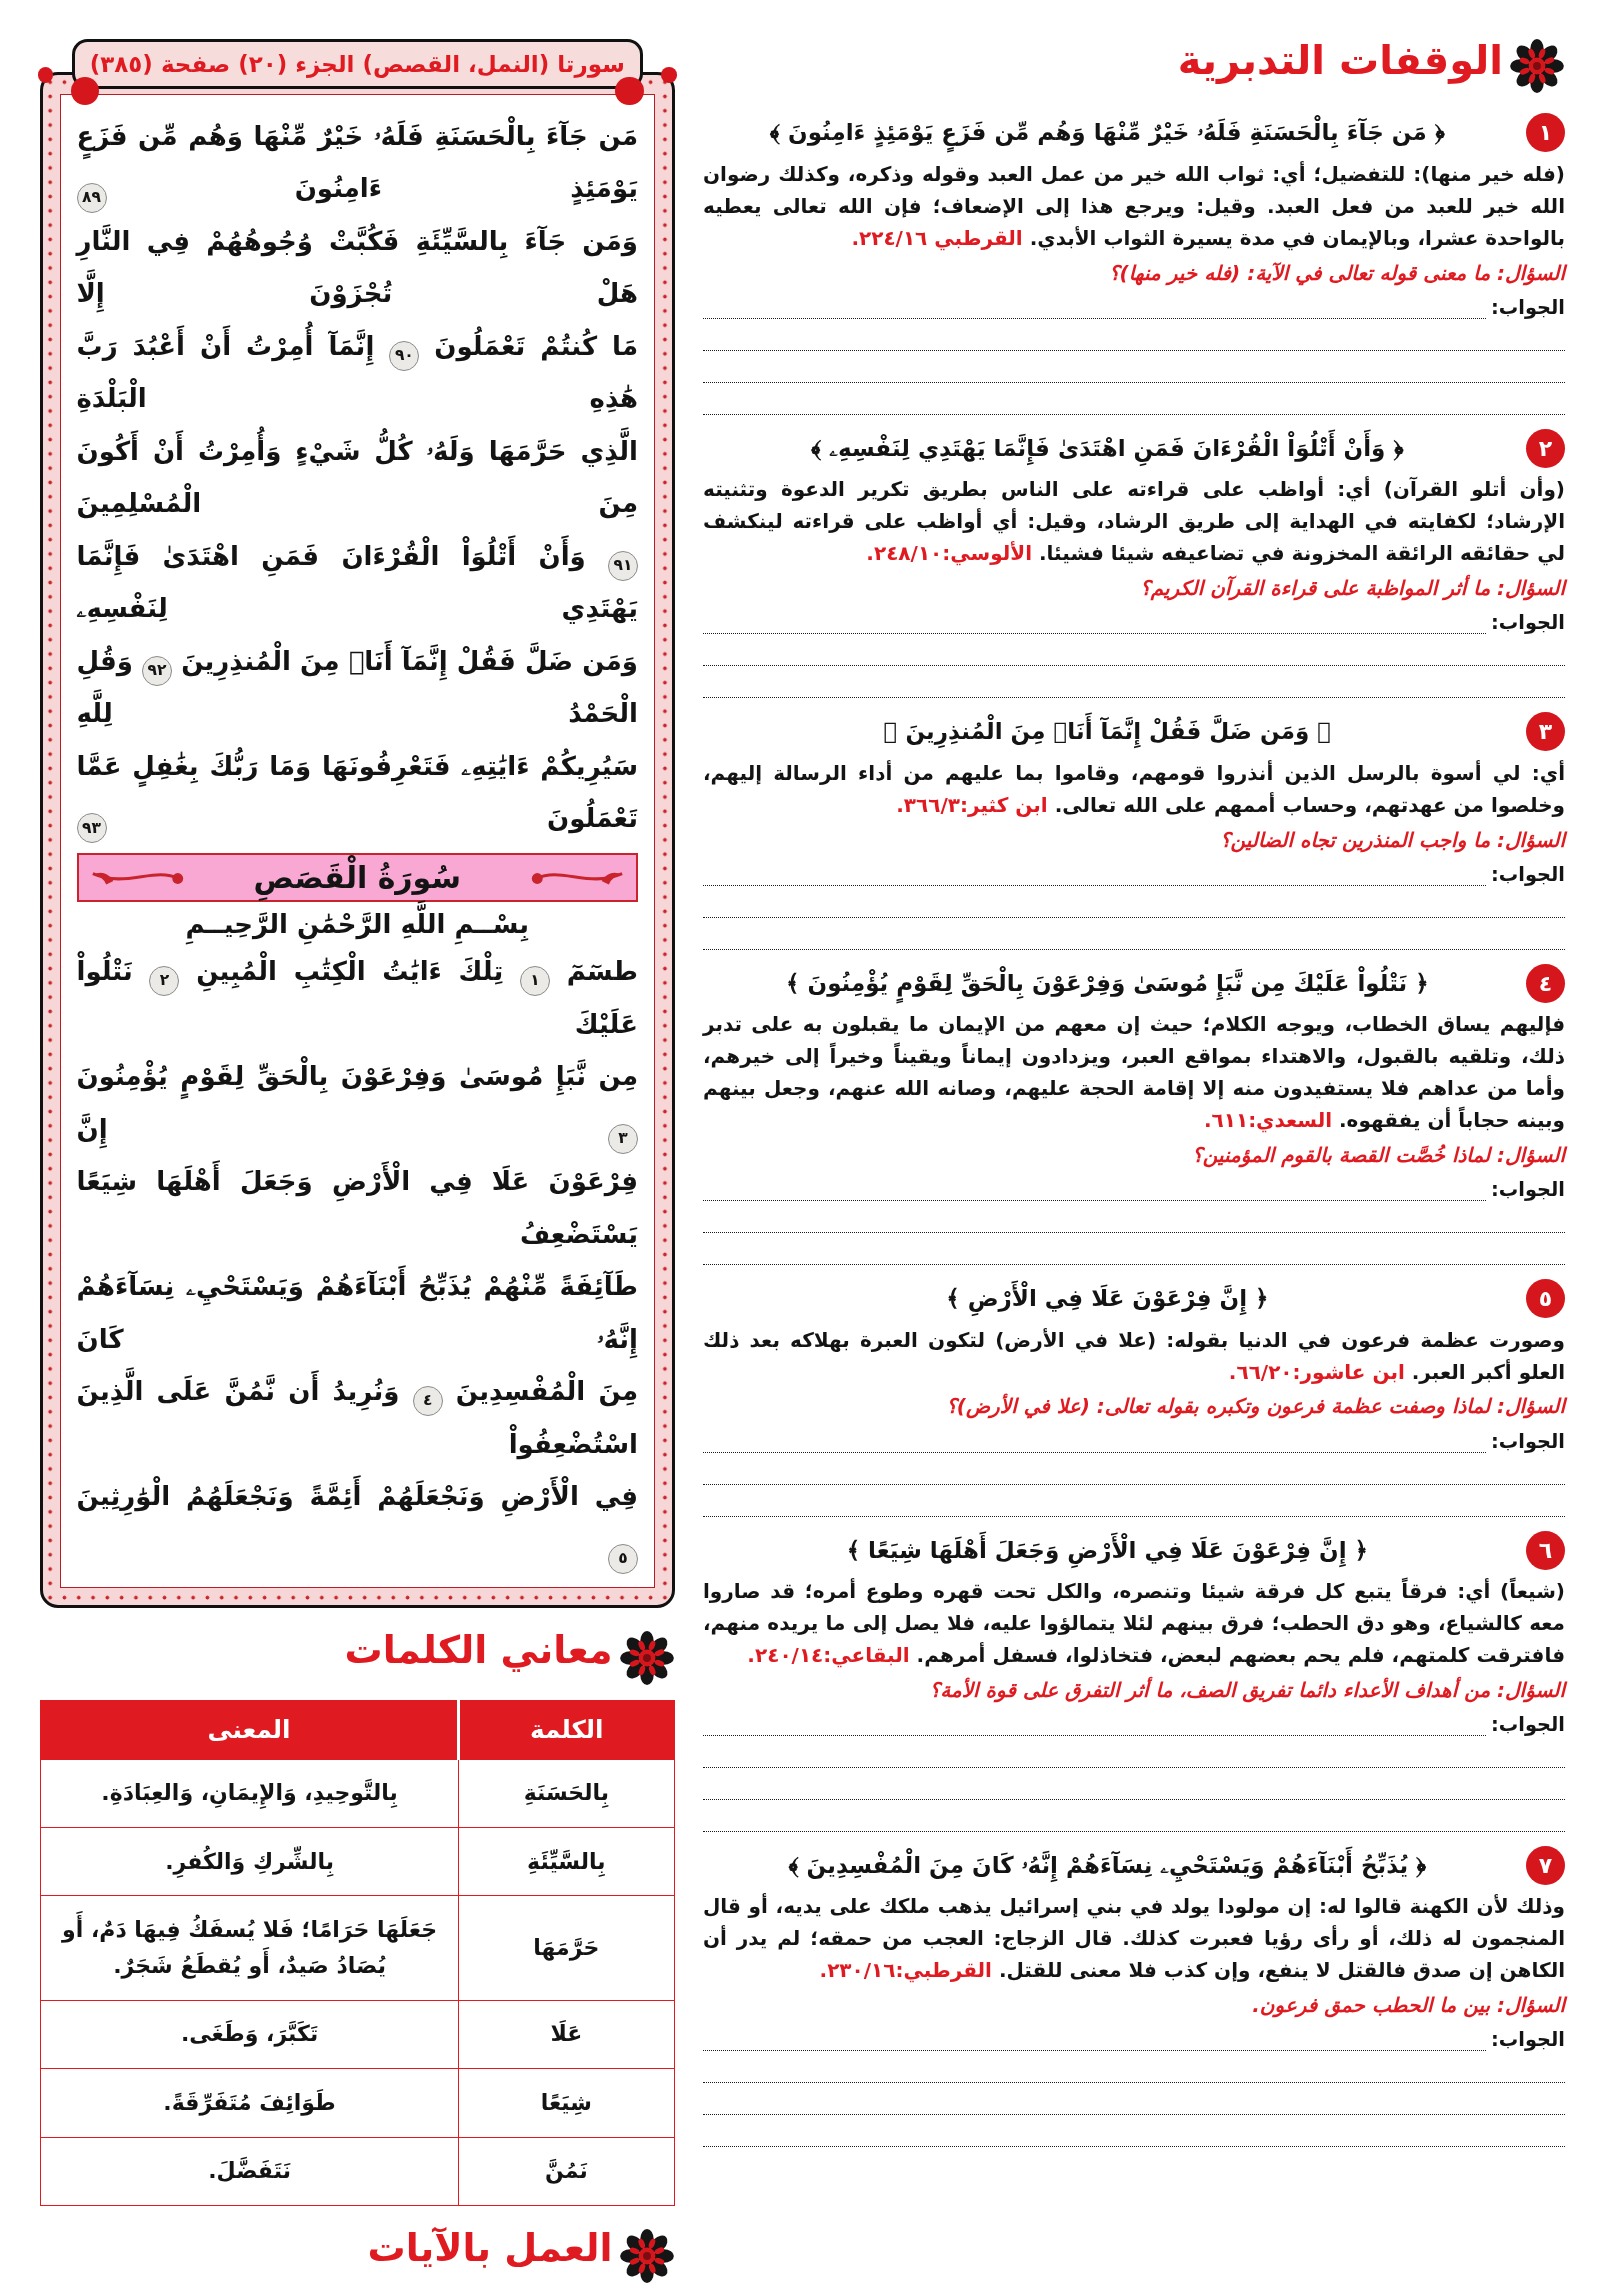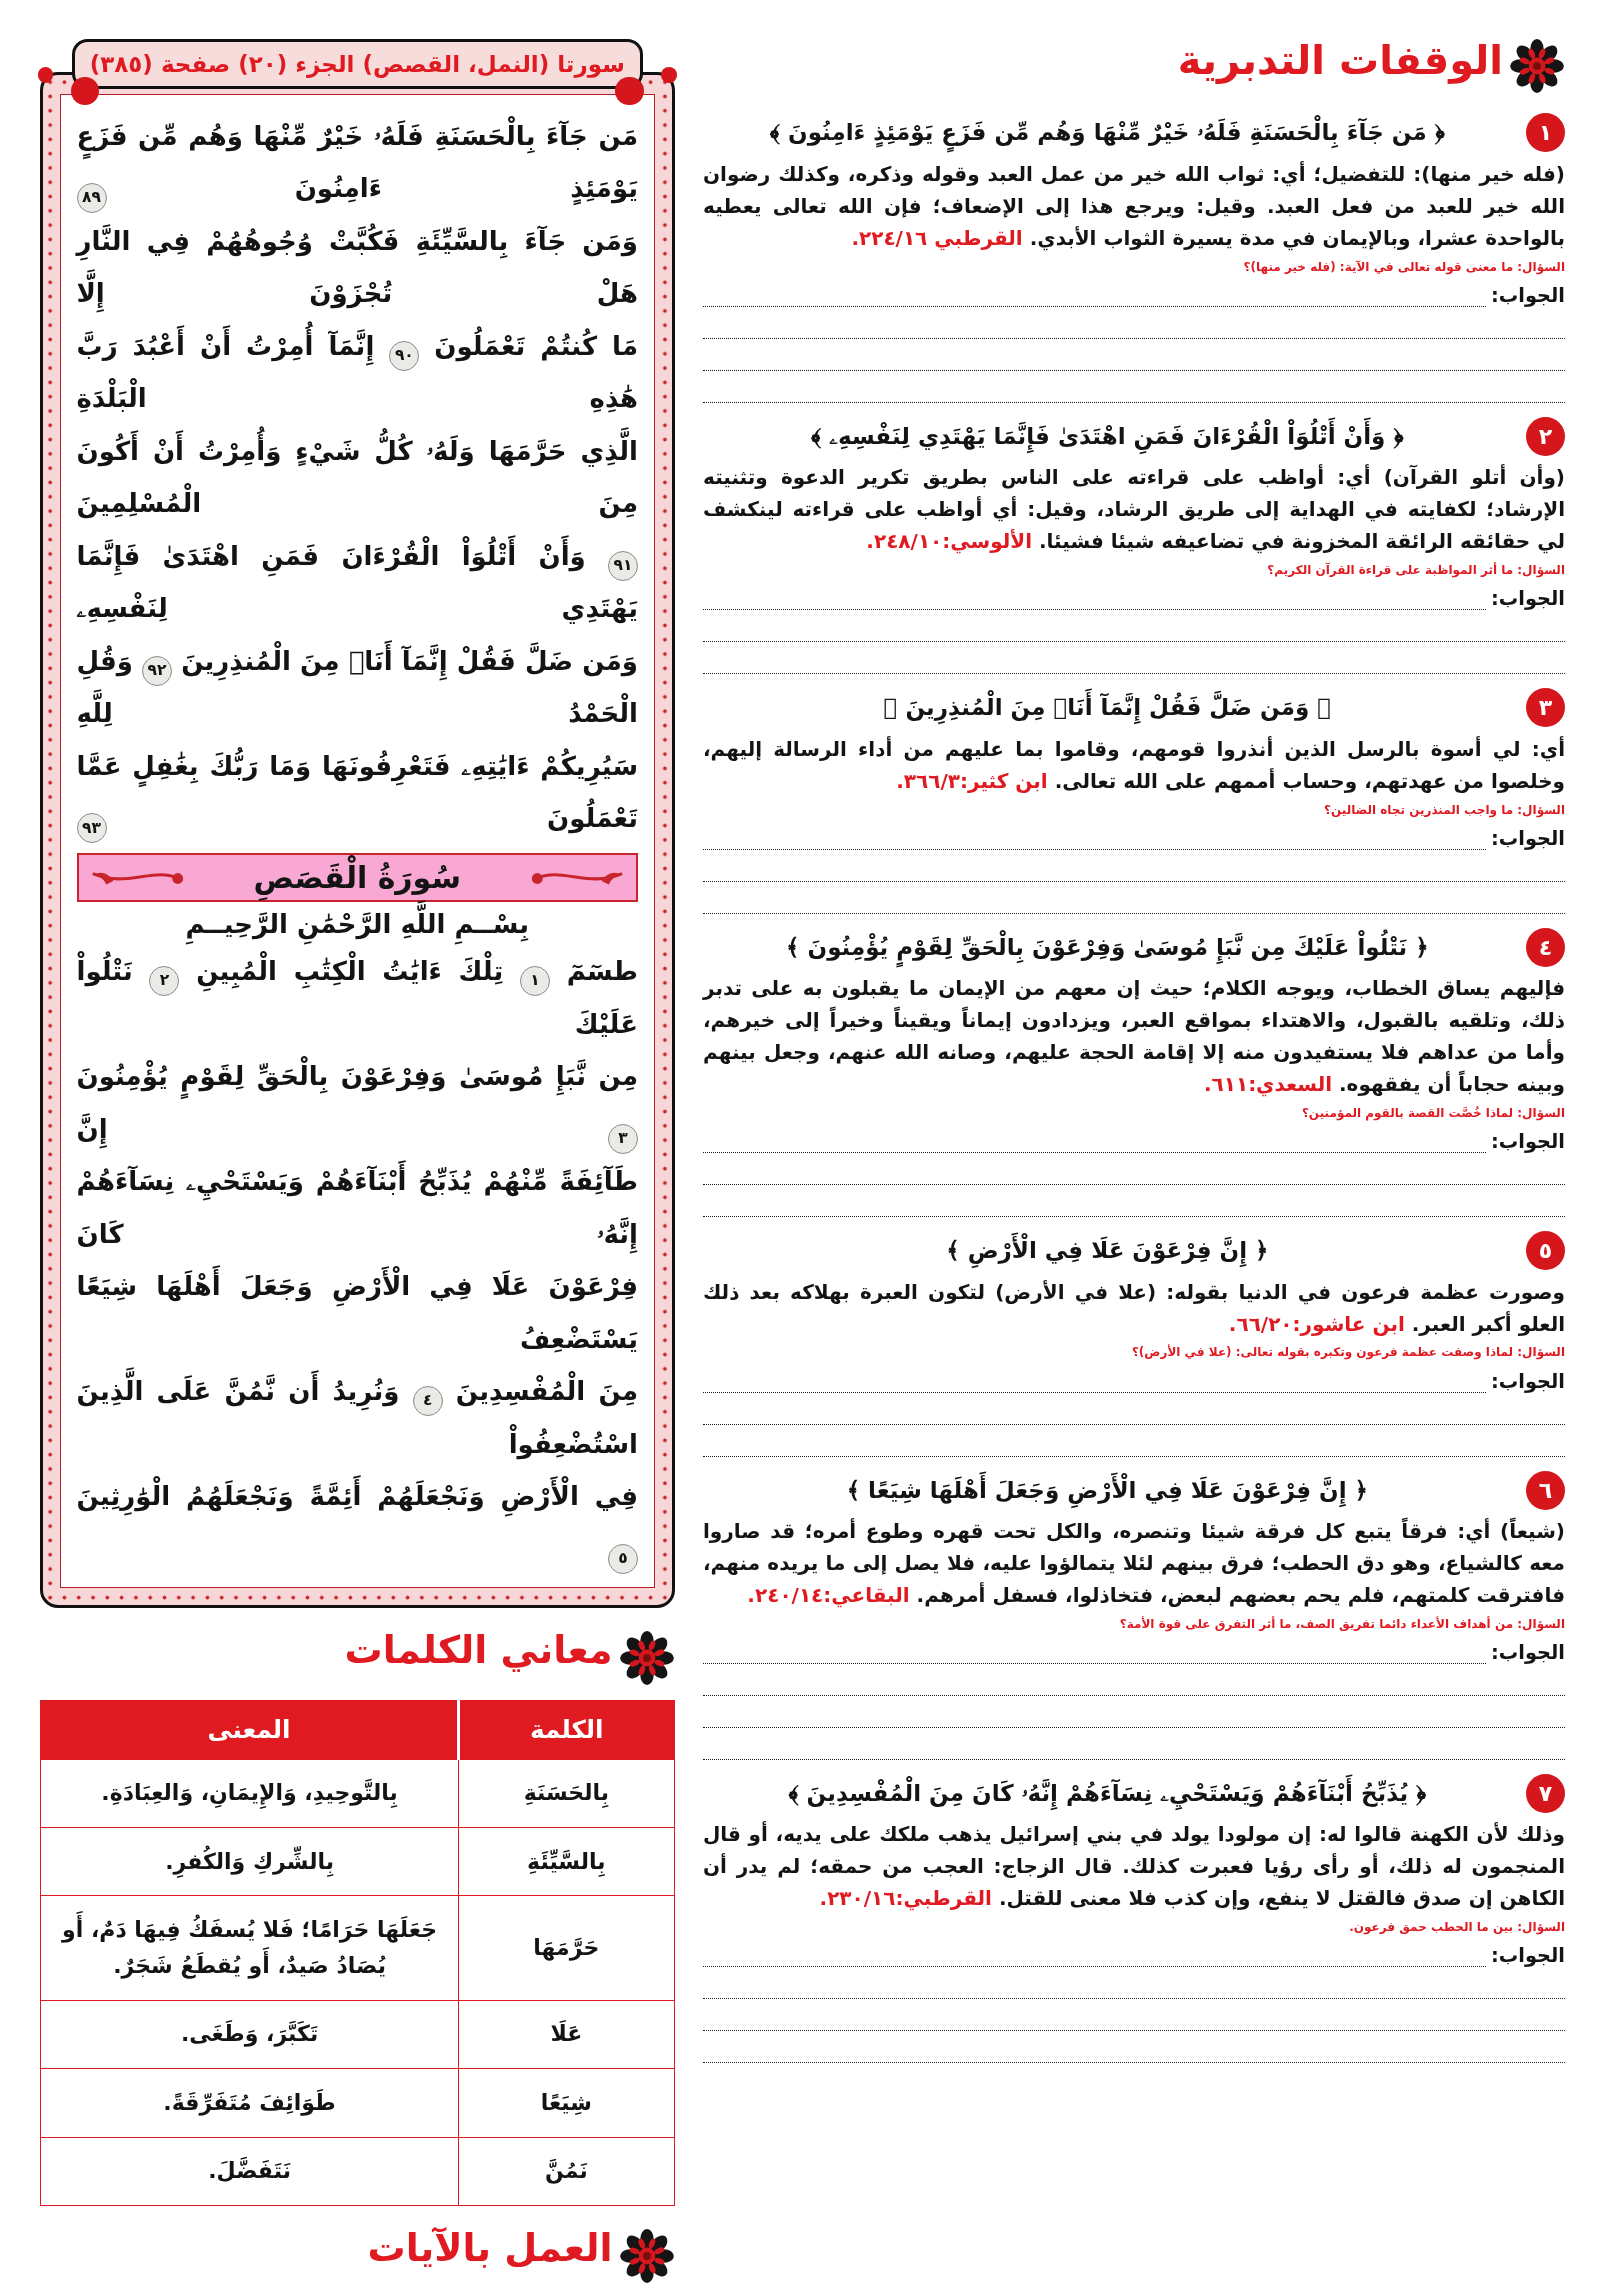--- a/index.html
+++ b/index.html
@@ -22,21 +22,21 @@
   .col-left .sec-head{font-size:38px; margin-top:22px;}
 
   
   .section{margin-top:14.3px;}
   .verse-row{display:flex; gap:14.3px; align-items:center;}
   .numball{width:39px; height:39px; border-radius:50%; background:#d6161d; color:#fff;
     font-size:22px; display:flex; align-items:center; justify-content:center; flex:0 0 auto;}
   .verse{flex:1; text-align:center; font-size:23px; line-height:1.55;}
   .commentary{font-size:20px; line-height:1.6; text-align:justify; margin-top:5.2px;}
   .source{color:var(--red);}
-  .question{color:var(--red); font-size:12px; line-height:1.5; margin-top:3.9px;}
+  .question{color:var(--red); font-size:20px; line-height:1.5; margin-top:3.9px;font-style:italic;}
   .ansrow{display:flex; align-items:flex-end; gap:5.2px; font-size:19.4px; margin-top:6.5px;}
   .ansrow .fill{flex:1; height:24.6px; border-bottom:1.9px dotted #1a1a1a;}
   .ansline{height:32px; border-bottom:1.9px dotted #1a1a1a;}
 
   
   .mushaf{margin-top:1px;}
   .mtab{position:relative; z-index:3; width:90%; margin:0 auto; background:#f7dcdc;
     border:3.2px solid #111; border-radius:15.5px; text-align:center; color:var(--red);
     font-size:23px; padding:9px 5.2px;}
   .mtab::before,.mtab::after{content:""; position:absolute; width:28.5px; height:28.5px;
@@ -291,22 +291,22 @@
               <span class="flourish flip"><svg viewBox="0 0 160 40" width="100%" height="100%">
                     <path d="M10 22 C52 2 96 38 152 14" stroke="#c9242b" stroke-width="5" fill="none"></path>
                     <circle cx="12" cy="22" r="9" fill="#c9242b"></circle>
                     <path d="M118 26 q14 -20 34 -10 q-16 2 -22 16 z" fill="#c9242b"></path>
                   </svg></span>
             </div>
             <div class="basmala">بِسْــمِ اللَّهِ الرَّحْمَٰنِ الرَّحِيــمِ</div>
             <div id="mlines2">
                 <div class="mline">طسٓمٓ <span class="ayah">١</span> تِلْكَ ءَايَٰتُ الْكِتَٰبِ الْمُبِينِ <span class="ayah">٢</span> نَتْلُواْ عَلَيْكَ</div>
                 <div class="mline">مِن نَّبَإِ مُوسَىٰ وَفِرْعَوْنَ بِالْحَقِّ لِقَوْمٍ يُؤْمِنُونَ <span class="ayah">٣</span> إِنَّ</div>
+                <div class="mline">فِرْعَوْنَ عَلَا فِي الْأَرْضِ وَجَعَلَ أَهْلَهَا شِيَعًا يَسْتَضْعِفُ</div>
                 <div class="mline">طَآئِفَةً مِّنْهُمْ يُذَبِّحُ أَبْنَآءَهُمْ وَيَسْتَحْيِۦ نِسَآءَهُمْ إِنَّهُۥ كَانَ</div>
-                <div class="mline">فِرْعَوْنَ عَلَا فِي الْأَرْضِ وَجَعَلَ أَهْلَهَا شِيَعًا يَسْتَضْعِفُ</div>
                 <div class="mline">مِنَ الْمُفْسِدِينَ <span class="ayah">٤</span> وَنُرِيدُ أَن نَّمُنَّ عَلَى الَّذِينَ اسْتُضْعِفُواْ</div>
                 <div class="mline">فِي الْأَرْضِ وَنَجْعَلَهُمْ أَئِمَّةً وَنَجْعَلَهُمُ الْوَٰرِثِينَ <span class="ayah">٥</span></div>
               </div>
           </div>
         </div>
       </div>
 
       <div class="sec-head">
         <span class="rosette"><svg viewBox="0 0 100 100" width="100%" height="100%">
               <g fill="#151515">

